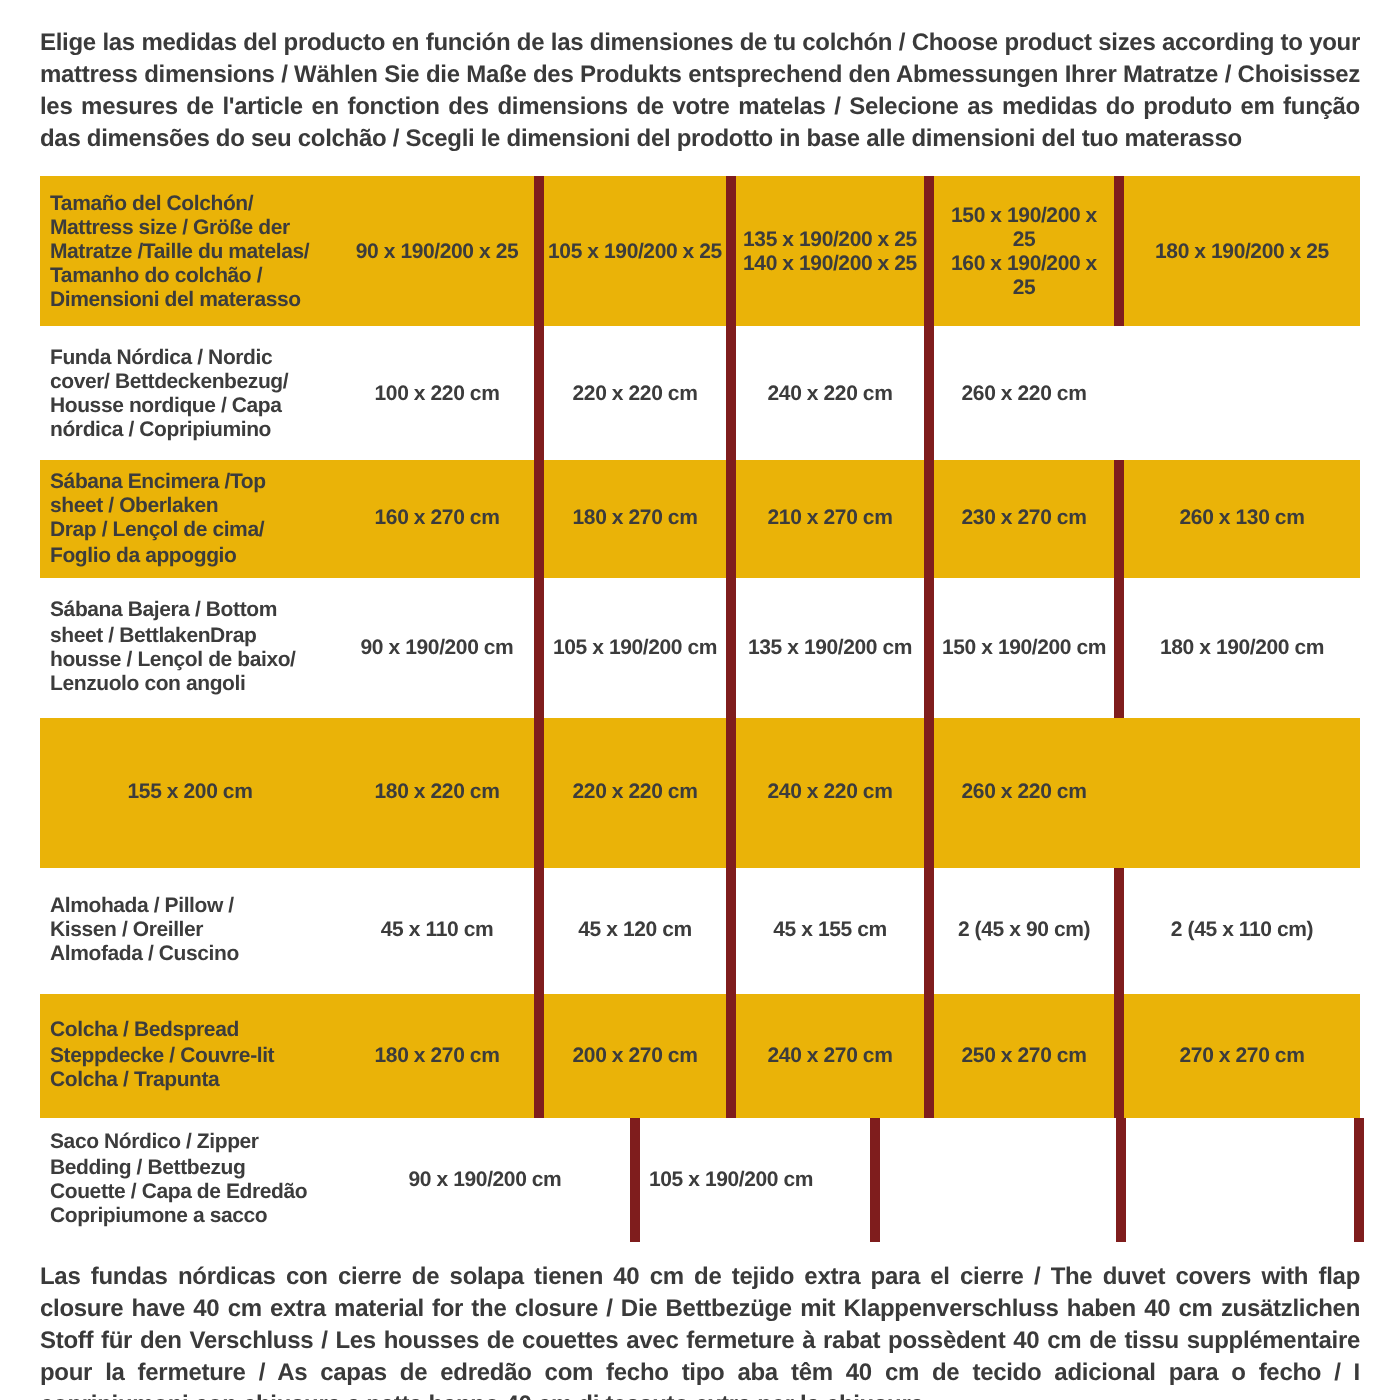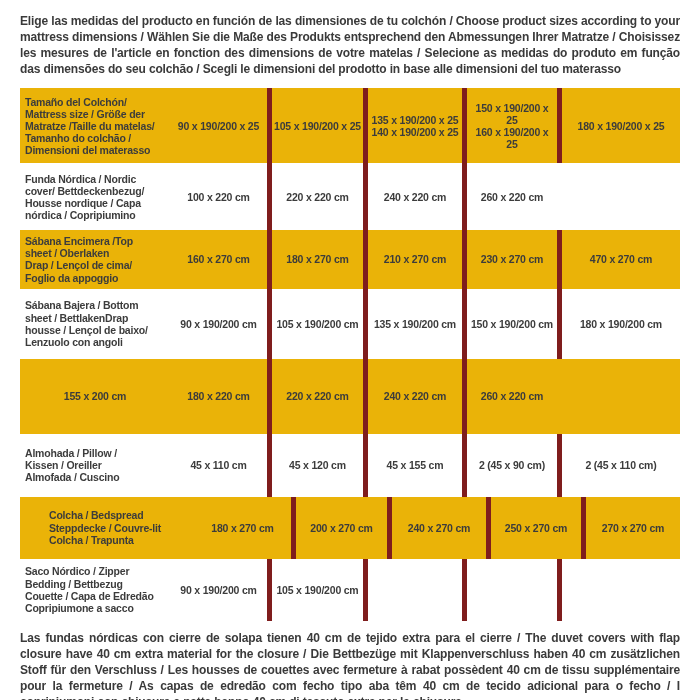--- a/index.html
+++ b/index.html
@@ -38,22 +38,22 @@
     grid-template-columns: 150px 97px 96px 99px 95px 1fr;
     background: #ffffff;
   }
   .trow.shade { background: #eab308; }
   .trow:nth-child(1) { min-height: 75px; }
   .trow:nth-child(2) { min-height: 67px; }
   .trow:nth-child(3) { min-height: 58px; }
   .trow:nth-child(4) { min-height: 70px; }
   .trow:nth-child(5) { min-height: 75px; }
   .trow:nth-child(6) { min-height: 63px; }
-  .trow:nth-child(7) { min-height: 62px; padding-left: 24px; }
-  .trow:nth-child(8) { min-height: 62px; }
+  .trow:nth-child(7) { min-height: 62px; }
+  .trow:nth-child(8) { min-height: 62px; gap: 24px; }
   .cell {
     display: flex;
     align-items: center;
     box-sizing: border-box;
     font-size: 10.5px;
     font-weight: bold;
     color: #3c3c3c;
     line-height: 1.15;
     letter-spacing: -0.2px;
     white-space: pre-line;
@@ -105,21 +105,21 @@
       </div>
       <div class="trow shade">
         <div class="cell label">Sábana Encimera /Top
 sheet / Oberlaken
 Drap / Lençol de cima/
 Foglio da appoggio</div>
         <div class="cell value">160 x 270 cm</div>
         <div class="cell value">180 x 270 cm</div>
         <div class="cell value">210 x 270 cm</div>
         <div class="cell value">230 x 270 cm</div>
-        <div class="cell value">470 x 270 cm</div>
+        <div class="cell value">260 x 130 cm</div>
       </div>
       <div class="trow">
         <div class="cell label">Sábana Bajera / Bottom
 sheet / BettlakenDrap
 housse / Lençol de baixo/
 Lenzuolo con angoli</div>
         <div class="cell value">90 x 190/200 cm</div>
         <div class="cell value">105 x 190/200 cm</div>
         <div class="cell value">135 x 190/200 cm</div>
         <div class="cell value">150 x 190/200 cm</div>

